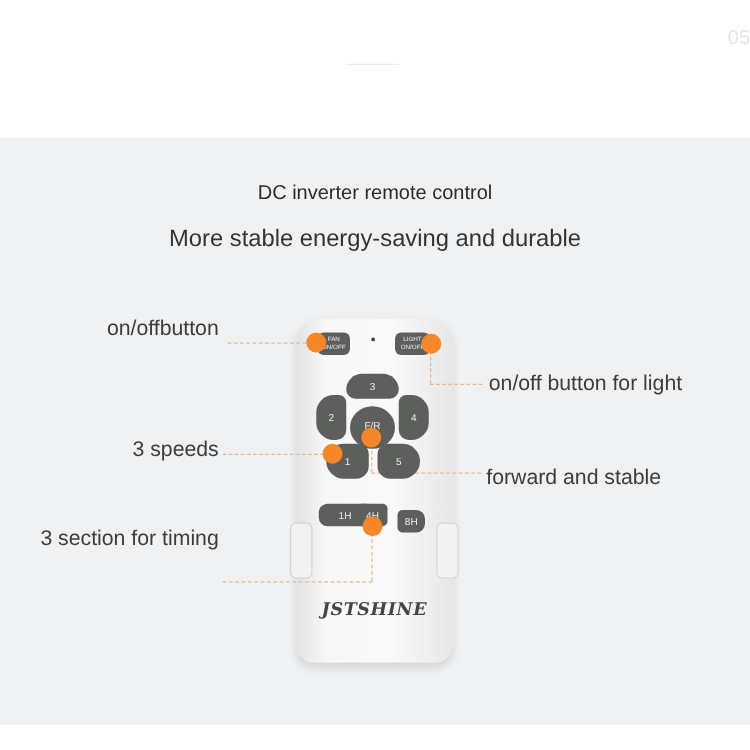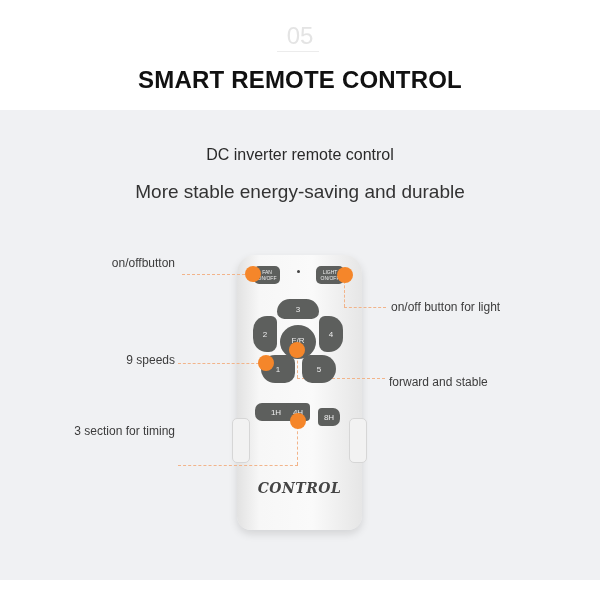--- a/index.html
+++ b/index.html
@@ -1,55 +1,54 @@
 <!DOCTYPE html>
 <html><head>
 <meta charset="utf-8">
 <style>
   * { margin:0; padding:0; box-sizing:border-box; }
   html, body { width:600px; height:600px; overflow:hidden; background:#ffffff; }
   body { position:relative; font-family:"Liberation Sans", sans-serif; }
   .top { position:absolute; left:0; top:0; width:600px; height:110px; background:#ffffff; }
-  .num { position:absolute; left:0; width:600px; top:22px; text-align:center; font-size:24px; color:#e4e4e4; }
+  .num { position:absolute; left:0; width:600px; top:22px; text-align:right; font-size:16px; color:#e4e4e4; }
   .num-rule { position:absolute; left:277px; top:51px; width:42px; height:1px; background:#ececec; }
   .title { position:absolute; left:0; width:600px; top:66px; text-align:center; font-size:24px; font-weight:bold; color:#111; letter-spacing:0.2px; }
   .panel { position:absolute; left:0; top:110px; width:600px; height:470px; background:#f0f1f3; }
   .sub1 { position:absolute; left:0; width:600px; top:146px; text-align:center; font-size:16px; color:#2a2a2a; }
   .sub2 { position:absolute; left:0; width:600px; top:181px; text-align:center; font-size:19px; color:#333; }
-  .lbl { position:absolute; font-size:12px; color:#3c3c3c; line-height:24px; }
+  .lbl { position:absolute; font-size:17px; color:#3c3c3c; line-height:24px; }
   .lbl.r { text-align:right; }
   .dash { position:absolute; border-color:#f2b48a; border-style:dashed; border-width:0; }
   .dot { position:absolute; width:16px; height:16px; border-radius:50%; background:#f5862a; z-index:5; }
   
   .remote { position:absolute; left:237px; top:255px; width:125px; height:275px; border-radius:18px 18px 14px 14px;
             background:linear-gradient(90deg,#e2e2e2 0%,#f7f7f7 18%,#fafafa 60%,#e6e6e6 100%); box-shadow:0 4px 8px rgba(0,0,0,0.12); }
   .clip { position:absolute; top:418px; width:18px; height:45px; background:#f2f2f2; border:1px solid #d6d6d6; border-radius:5px; z-index:3; }
   .btn { position:absolute; background:#5d5f5d; color:#eee; font-size:8px; text-align:center; display:flex; align-items:center; justify-content:center; z-index:2; }
   .btn.small { font-size:5px; line-height:6px; border-radius:5px; }
   .led { position:absolute; left:297px; top:270px; width:3px; height:3px; border-radius:50%; background:#444; }
   .logo { position:absolute; left:237px; top:480px; width:125px; text-align:center; font-family:"DejaVu Serif", serif; font-style:italic; font-weight:bold; font-size:14px; color:#444; letter-spacing:0.5px; }
 </style>
 </head>
 <body>
 
 <div class="top">
   <div class="num">05</div>
   <div class="num-rule"></div>
-  <div class="title">SMART REMOTE CONTROL</div>
 </div>
 
 <div class="panel"></div>
 
 <div class="sub1">DC inverter remote control</div>
 <div class="sub2">More stable energy-saving and durable</div>
 
 <div class="lbl r" style="left:20px; top:251px; width:155px;">
   <div>on/offbutton</div>
 </div>
-<div class="lbl r" style="left:20px; top:348px; width:155px;">9 speeds</div>
+<div class="lbl r" style="left:20px; top:348px; width:155px;">3 speeds</div>
 <div class="lbl r" style="left:0px; top:419px; width:175px;">
   <div>3 section for timing</div>
 </div>
 
 <div class="lbl" style="left:391px; top:295px;">on/off button for light</div>
 <div class="lbl" style="left:389px; top:370px;">forward and stable</div>
 
 <div class="remote"></div>
 <div class="led"></div>
 
@@ -67,21 +66,21 @@
 <div class="btn" style="left:261px; top:355px; width:34px; height:28px; border-radius:14px 8px 10px 14px;">1</div>
 <div class="btn" style="left:302px; top:355px; width:34px; height:28px; border-radius:8px 14px 14px 10px;">5</div>
 
 <div class="btn" style="left:255px; top:403px; width:42px; height:18px; border-radius:7px 4px 4px 7px;">1H</div>
 <div class="btn" style="left:286px; top:403px; width:24px; height:18px; border-radius:4px;">4H</div>
 <div class="btn" style="left:318px; top:408px; width:22px; height:18px; border-radius:4px 7px 7px 4px;">8H</div>
 
 <div class="clip" style="left:232px;"></div>
 <div class="clip" style="left:349px;"></div>
 
-<div class="logo">CONTROL</div>
+<div class="logo">JSTSHINE</div>
 
 <div class="dash" style="left:182px; top:274px; width:68px; border-top-width:1.5px;"></div>
 <div class="dash" style="left:344px; top:276px; height:31px; border-left-width:1.5px;"></div>
 <div class="dash" style="left:344px; top:307px; width:42px; border-top-width:1.5px;"></div>
 <div class="dash" style="left:178px; top:363px; width:86px; border-top-width:1.5px;"></div>
 <div class="dash" style="left:297px; top:351px; height:27px; border-left-width:1.5px;"></div>
 <div class="dash" style="left:297px; top:378px; width:88px; border-top-width:1.5px;"></div>
 <div class="dash" style="left:297px; top:421px; height:44px; border-left-width:1.5px;"></div>
 <div class="dash" style="left:178px; top:465px; width:120px; border-top-width:1.5px;"></div>
 

